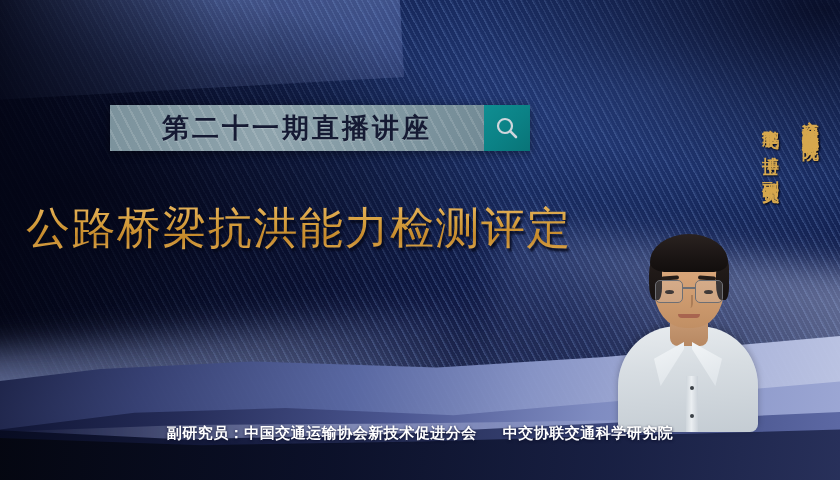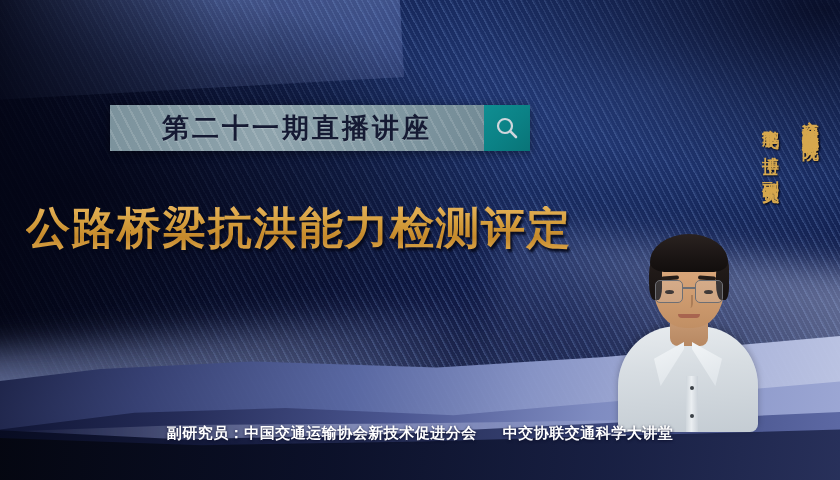--- a/index.html
+++ b/index.html
@@ -131,21 +131,21 @@
   .sub-bar-icon{
     width:46px;flex:0 0 46px;
     background:linear-gradient(135deg,#0f8e92 0%,#0b8185 55%,#097477 100%);
     display:flex;align-items:center;justify-content:center;
   }
   .sub-bar-icon svg{display:block;}
 
   
   .headline{
     position:absolute;left:26px;top:206px;
-    font-size:44px;font-weight:700;letter-spacing:1.5px;line-height:1;
+    font-size:44px;font-weight:400;letter-spacing:1.5px;line-height:1;
     background:linear-gradient(180deg,#e5b259 0%,#d39c3b 40%,#c4882b 72%,#d9a348 100%);
     -webkit-background-clip:text;background-clip:text;
     -webkit-text-fill-color:transparent;color:#d19a3c;
     filter:drop-shadow(2px 3px 1px rgba(4,8,26,.9));
     white-space:nowrap;
   }
 
   
   .time-pill{
     position:absolute;left:150px;top:313px;width:318px;height:48px;
@@ -313,16 +313,16 @@
       <div class="ph-bridge"></div>
     </div>
     <div class="ph-nose"></div>
     <div class="ph-mouth"></div>
   </div>
 
   <div class="vtext vtext-org">交通运输部公路科学研究院</div>
   <div class="vtext vtext-name">李鹏飞  博士  副研究员</div>
 
   <div class="footer">
-    <span>副研究员：</span><span>中国交通运输协会新技术促进分会</span><span class="gap"></span><span>中交协联交通科学大讲堂</span>
+    <span>副研究员：</span><span>中国交通运输协会新技术促进分会</span><span class="gap"></span><span>中交协联交通科学研究院</span>
   </div>
 
 </div>
 
 </body></html>

